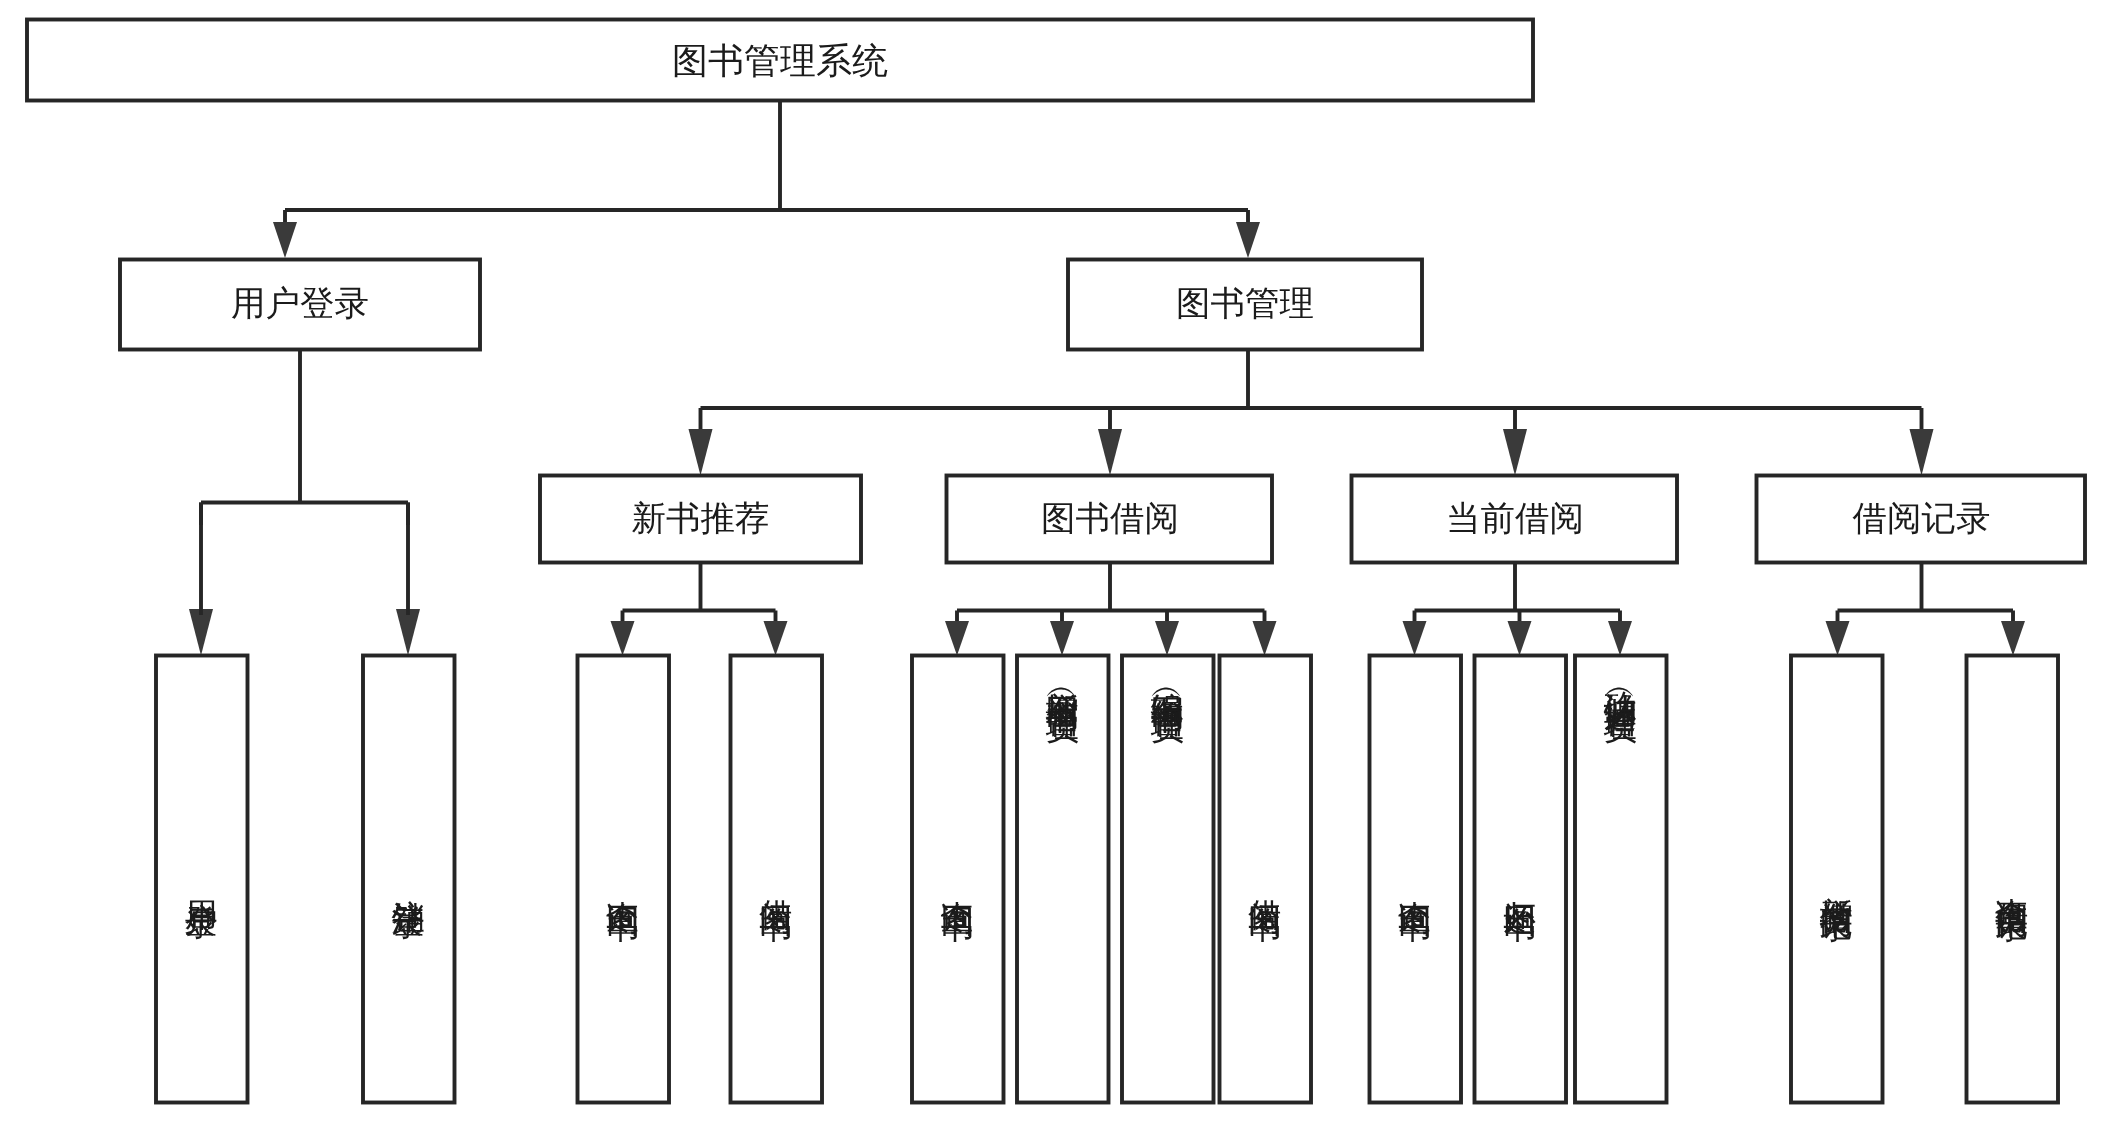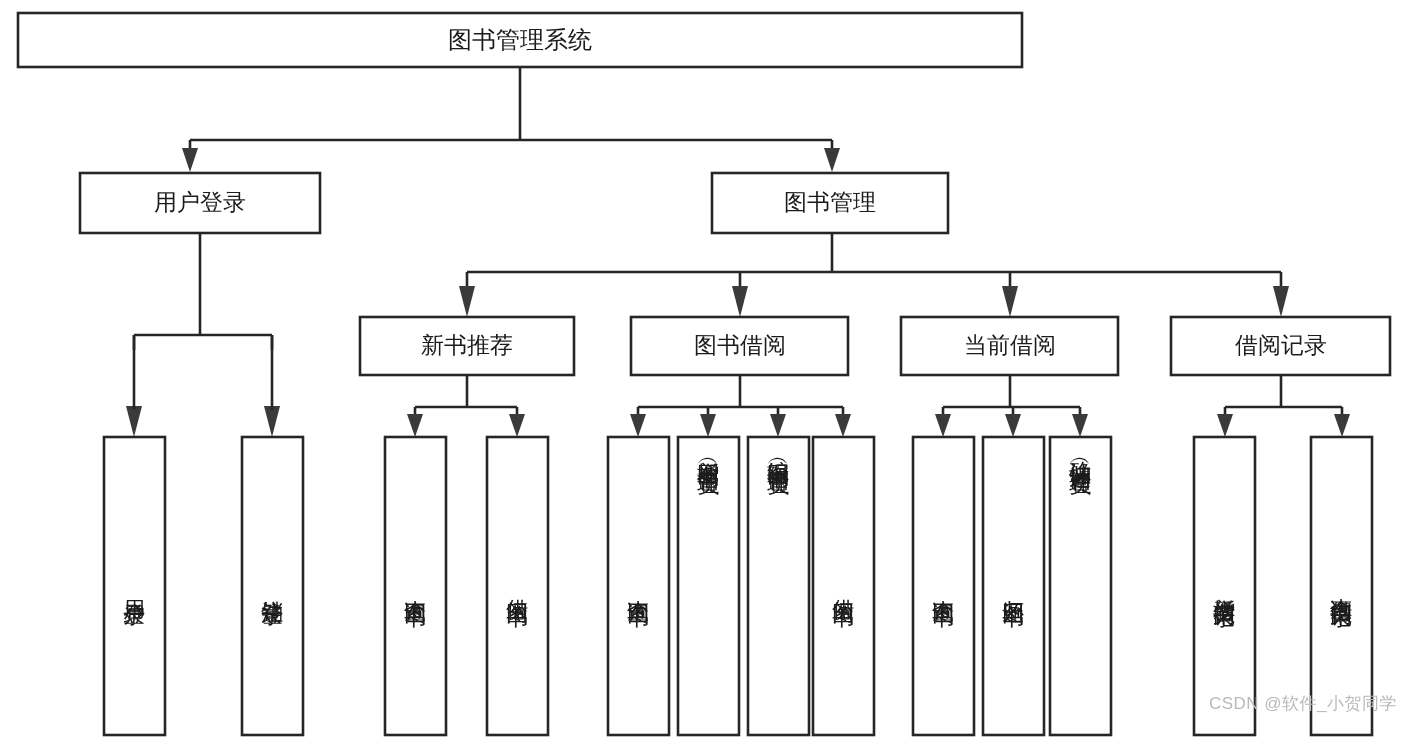--- a/index.html
+++ b/index.html
@@ -222,15 +222,14 @@
   <div class="vlabel" style="left:748px; top:437px; width:61px; height:298px; display:flex; align-items:center; justify-content:flex-start; padding-top:6px; box-sizing:border-box;">编辑图书（管理员）</div>
   <div class="vlabel" style="left:813px; top:437px; width:61px; height:298px; display:flex; align-items:center; justify-content:center;">借阅图书</div>
 
   <div class="vlabel" style="left:913px; top:437px; width:61px; height:298px; display:flex; align-items:center; justify-content:center;">查询图书</div>
   <div class="vlabel" style="left:983px; top:437px; width:61px; height:298px; display:flex; align-items:center; justify-content:center;">归还图书</div>
   <div class="vlabel" style="left:1050px; top:437px; width:61px; height:298px; display:flex; align-items:center; justify-content:flex-start; padding-top:6px; box-sizing:border-box;">确认归还（管理员）</div>
 
   <div class="vlabel" style="left:1194px; top:437px; width:61px; height:298px; display:flex; align-items:center; justify-content:center;">新增借阅记录</div>
   <div class="vlabel" style="left:1311px; top:437px; width:61px; height:298px; display:flex; align-items:center; justify-content:center;">查询借阅记录</div>
 
-  <div class="watermark">CSDN @软件_小贺同学</div>
 
 </div>
 
 </body></html>

